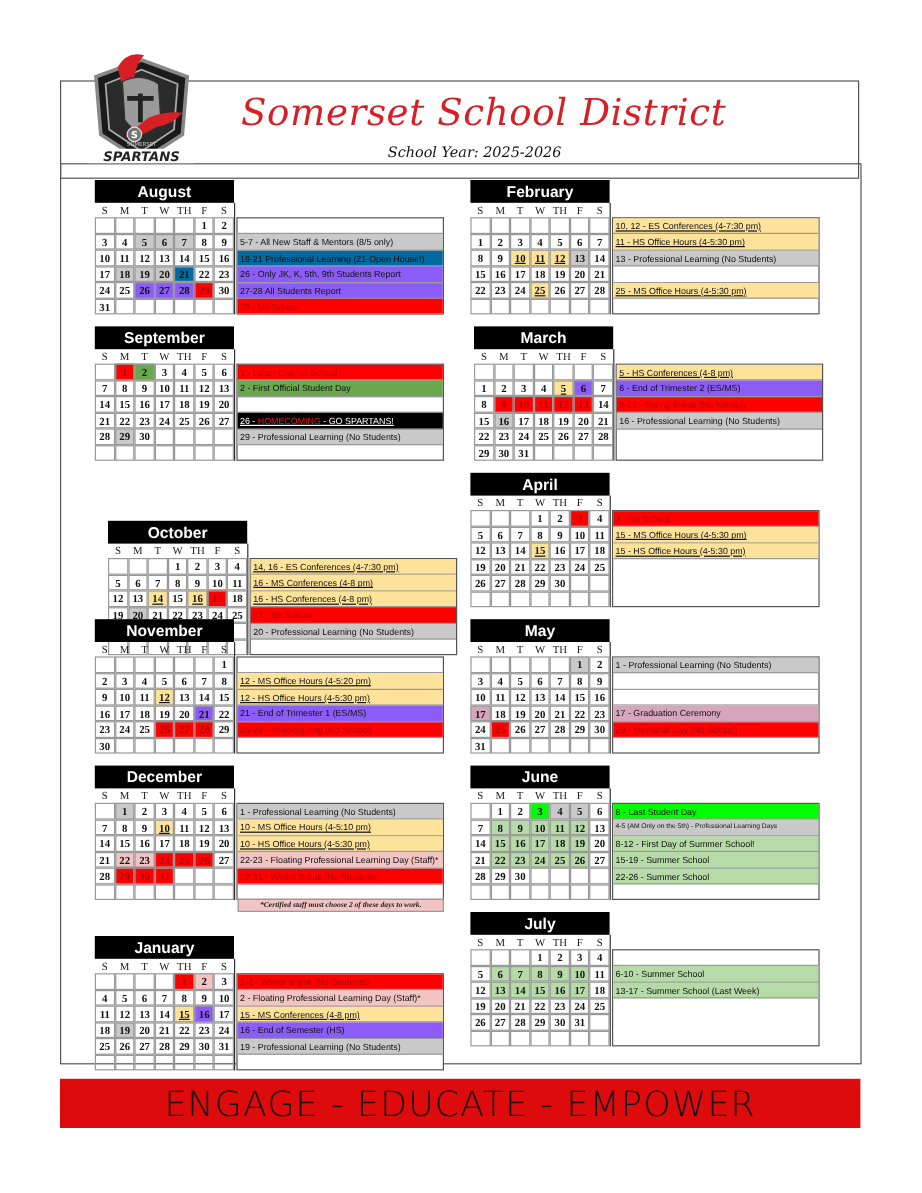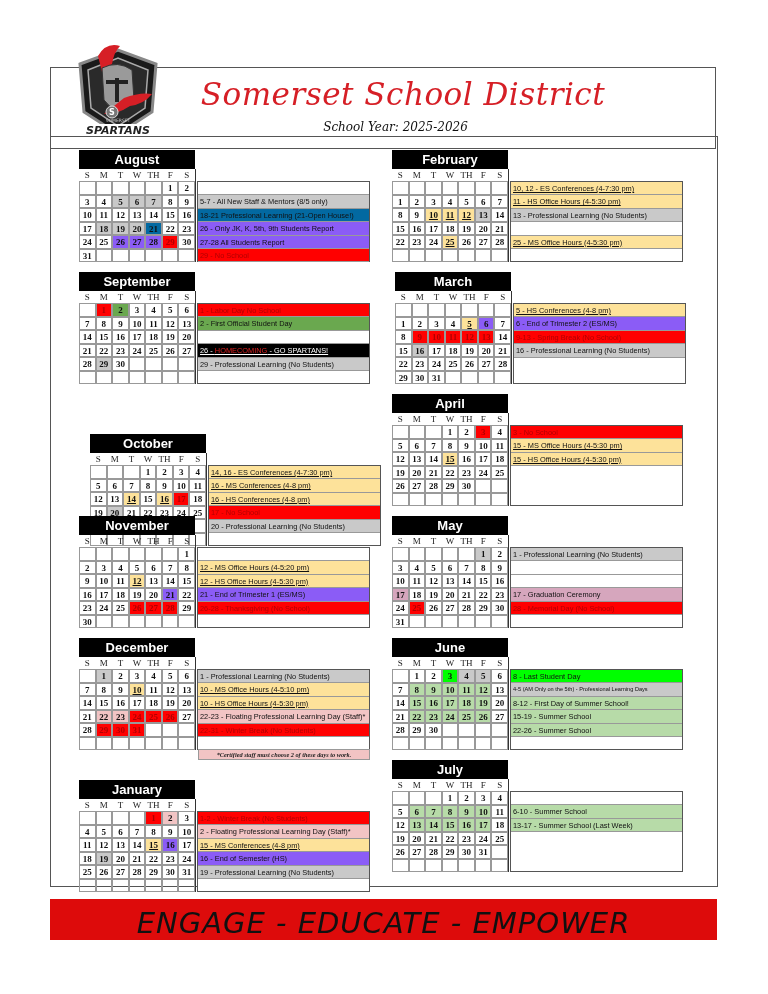--- a/index.html
+++ b/index.html
@@ -2,21 +2,21 @@
 <html><head>
 <meta charset="utf-8">
 <style>
   html,body{margin:0;padding:0;background:#fff;}
   body{width:768px;height:994px;position:relative;overflow:hidden;font-family:"Liberation Sans",sans-serif;}
   .header-box{position:absolute;left:50px;top:44px;width:666px;height:82px;border:1.5px solid #555;box-sizing:border-box;margin-top:23px;}
   .title{position:absolute;left:0;right:0;top:8px;text-align:center;padding-left:40px;font-family:"DejaVu Serif",serif;font-style:italic;font-size:31px;color:#d61f26;letter-spacing:0.5px;}
   .subtitle{position:absolute;left:0;right:0;top:52px;text-align:center;padding-left:25px;font-family:"DejaVu Serif",serif;font-style:italic;font-size:12px;color:#111;}
   .logo{position:absolute;left:68px;top:42px;width:100px;height:98px;z-index:3;}
   .main-box{position:absolute;left:50px;top:136px;width:668px;height:751px;border:1.5px solid #555;box-sizing:border-box;}
-  .footer{position:absolute;left:50px;top:899px;width:667px;height:41px;background:#dd0b0b;display:flex;align-items:flex-end;justify-content:center;font-family:"DejaVu Sans",sans-serif;font-style:italic;font-size:29px;color:#111;letter-spacing:1px;font-weight:300;}
+  .footer{position:absolute;left:50px;top:899px;width:667px;height:41px;background:#dd0b0b;display:flex;align-items:center;justify-content:center;font-family:"DejaVu Sans",sans-serif;font-size:29px;color:#111;letter-spacing:1px;font-weight:300;}
   .month{position:absolute;width:300px;height:118px;}
   .mhead{position:absolute;left:0;top:0;width:116px;height:19px;background:#000;color:#fff;font-weight:bold;font-size:13px;text-align:center;line-height:19px;}
   .grid{position:absolute;left:0;top:19px;width:116px;border-right:1.5px solid #333;}
   .dow{display:flex;height:12px;}
   .dow span{flex:1;text-align:center;font-family:"Liberation Serif",serif;font-size:9px;line-height:12px;color:#222;}
   .week{display:flex;height:13.5px;}
   .day{flex:1;border:0.5px solid #999;box-sizing:border-box;font-family:"Liberation Serif",serif;font-weight:bold;font-size:9px;text-align:center;line-height:13px;color:#111;}
   .notes{position:absolute;left:118px;top:31px;width:173px;height:81px;border:1px solid #555;box-sizing:border-box;background:#fff;}
   .note{height:13.4px;font-size:7.4px;line-height:13.4px;padding-left:2px;white-space:nowrap;overflow:hidden;color:#111;border-bottom:0.5px solid #999;box-sizing:border-box;}
   .c-gray{background:#c9c9c9;}

